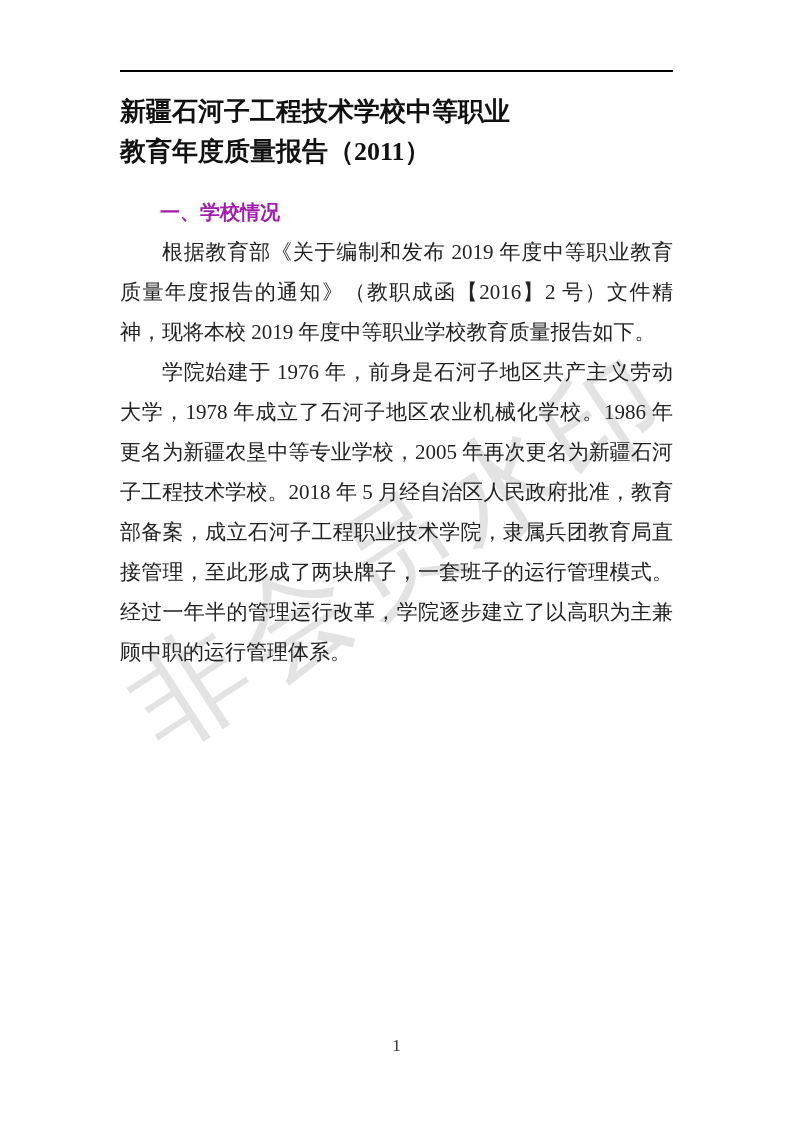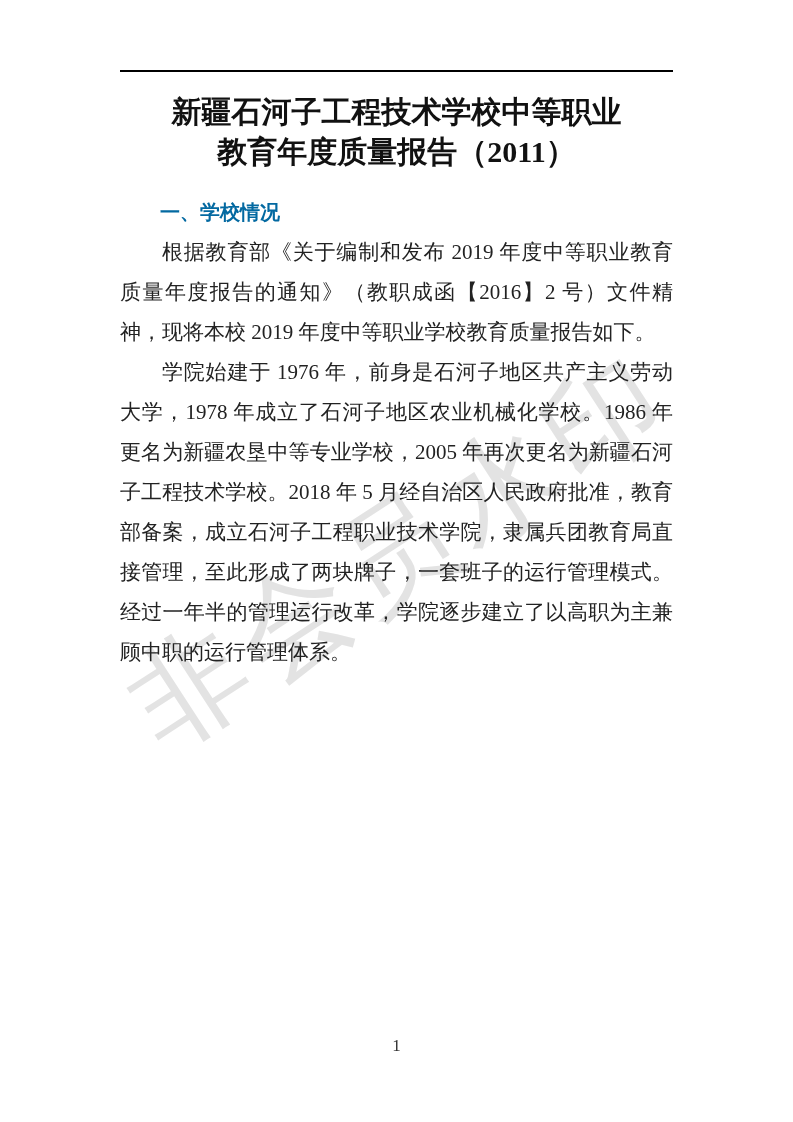--- a/index.html
+++ b/index.html
@@ -37,34 +37,33 @@
     z-index: 1;
   }
   .header-rule {
     margin-top: 70px;
     border-top: 2px solid #000000;
     height: 0;
     width: 100%;
   }
   .doc-title {
     margin: 20px 0 0 0;
-    font-size: 30px;
+    font-size: 26px;
     line-height: 40px;
     font-weight: bold;
-    text-align: center;
     color: #111111;
     font-family: "Liberation Serif", "DejaVu Serif", serif;
   }
   .section-heading {
     margin: 20px 0 0 0;
     font-size: 20px;
     line-height: 40px;
     font-weight: bold;
     text-indent: 2em;
-    color: #0369a1;
+    color: #a21caf;
     font-family: "Liberation Sans", "DejaVu Sans", sans-serif;
   }
   .body-para {
     margin: 0;
     font-size: 21px;
     line-height: 40px;
     text-align: justify;
     text-indent: 2em;
     color: #222222;
   }

